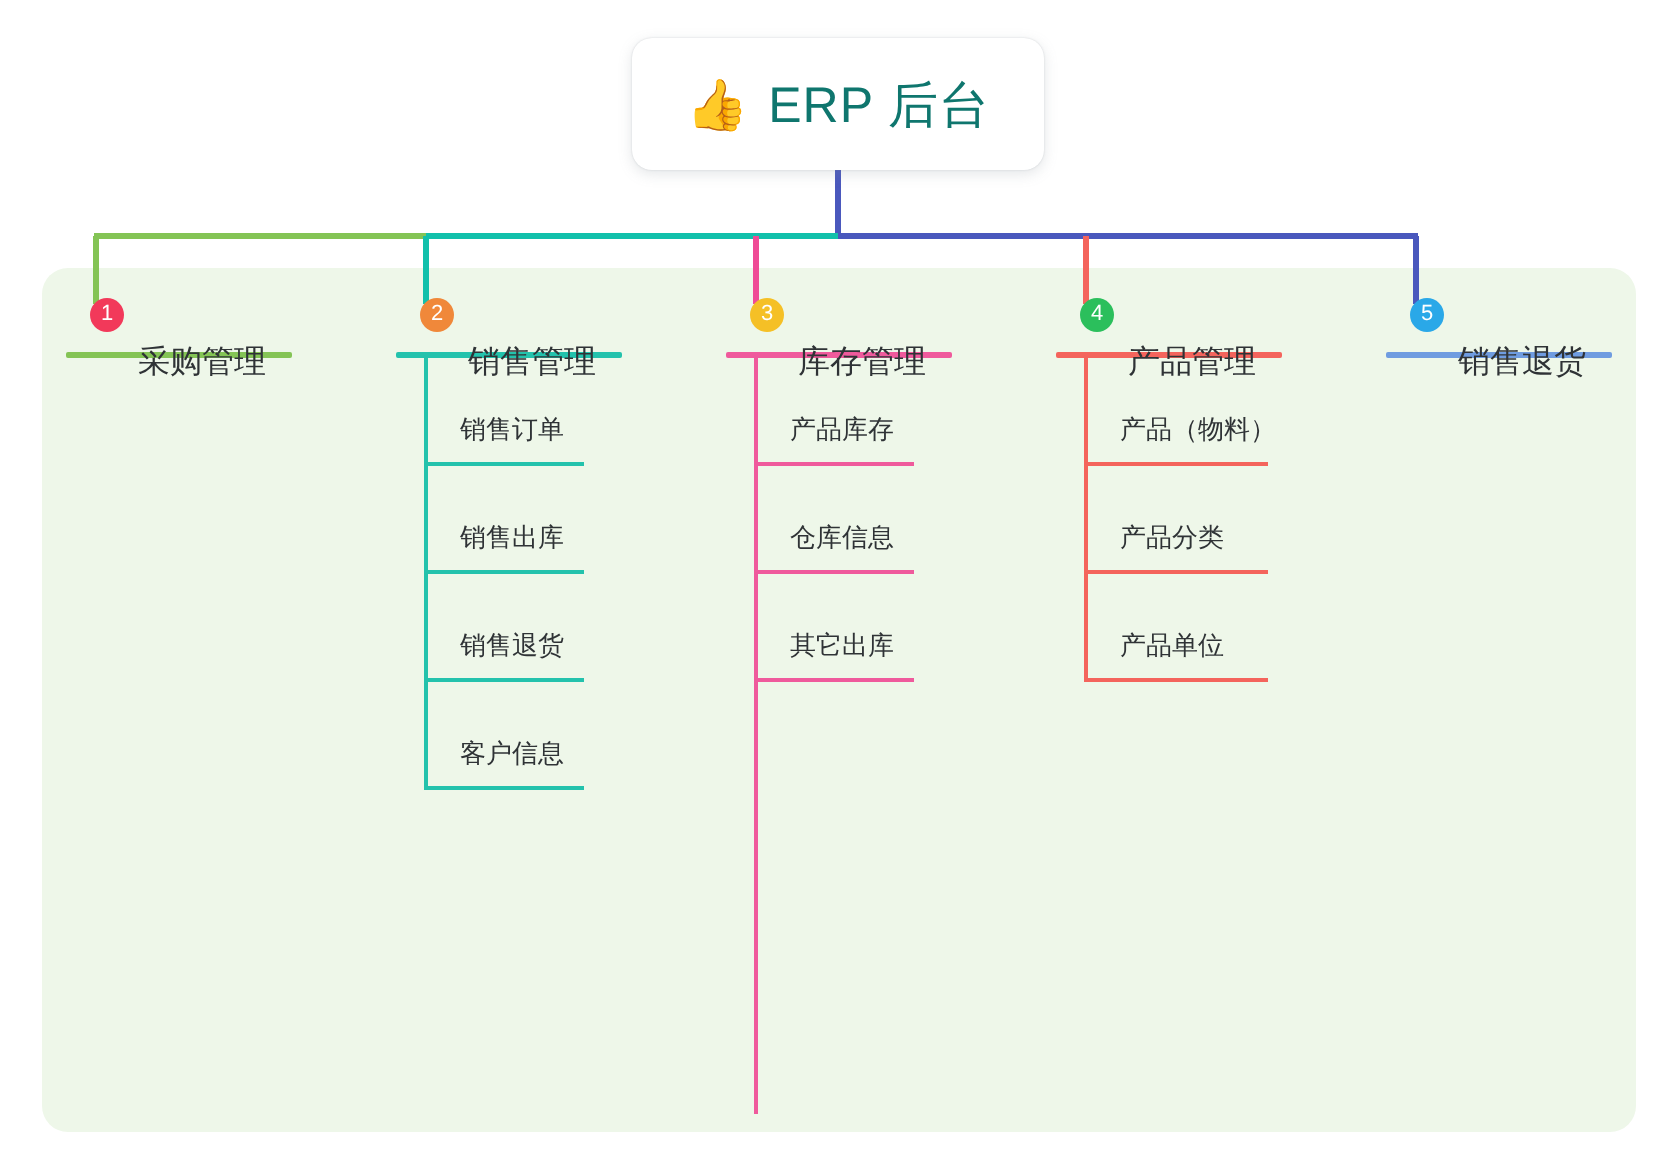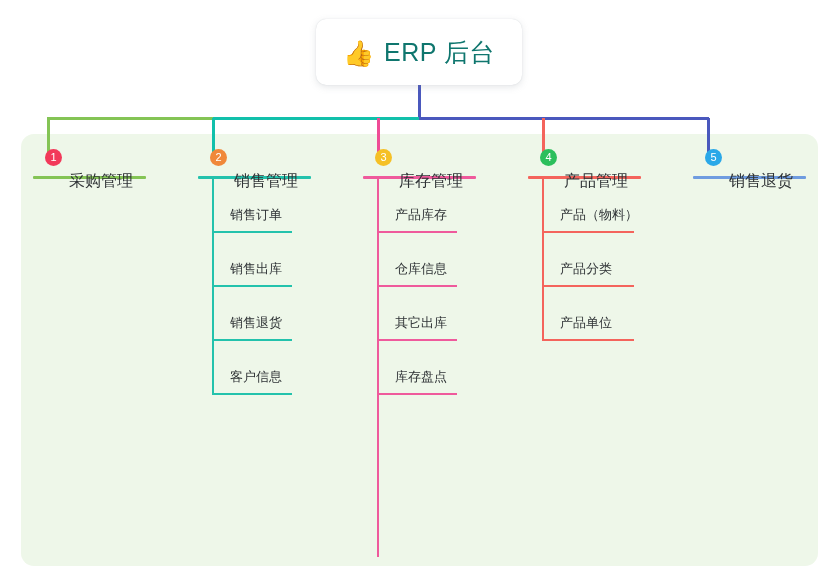--- a/index.html
+++ b/index.html
@@ -210,24 +210,20 @@
             <div class="item-rule" style="background: rgb(239, 90, 156); width: 80px;"></div>
           </div>
           <div class="item">
             <span class="item-label">仓库信息</span>
             <div class="item-rule" style="background: rgb(239, 90, 156); width: 80px;"></div>
           </div>
           <div class="item">
             <span class="item-label">其它出库</span>
             <div class="item-rule" style="background: rgb(239, 90, 156); width: 80px;"></div>
           </div>
-          <div class="item">
-            <span class="item-label">库存盘点</span>
-            <div class="item-rule" style="background: rgb(239, 90, 156); width: 80px;"></div>
-          </div>
         </div>
       </div>
       <div class="column" style="left: 528px; width: 125px;">
         <div class="col-header">
           <span class="badge" style="background: rgb(43, 191, 92);">4</span>
           <span class="col-title">产品管理</span>
         </div>
         <div class="col-rule" style="background: rgb(244, 100, 92); width: 113px;"></div>
         <div class="items" style="height: 123px;">
           <div class="spine" style="background: rgb(244, 100, 92); height: 162px;"></div>

